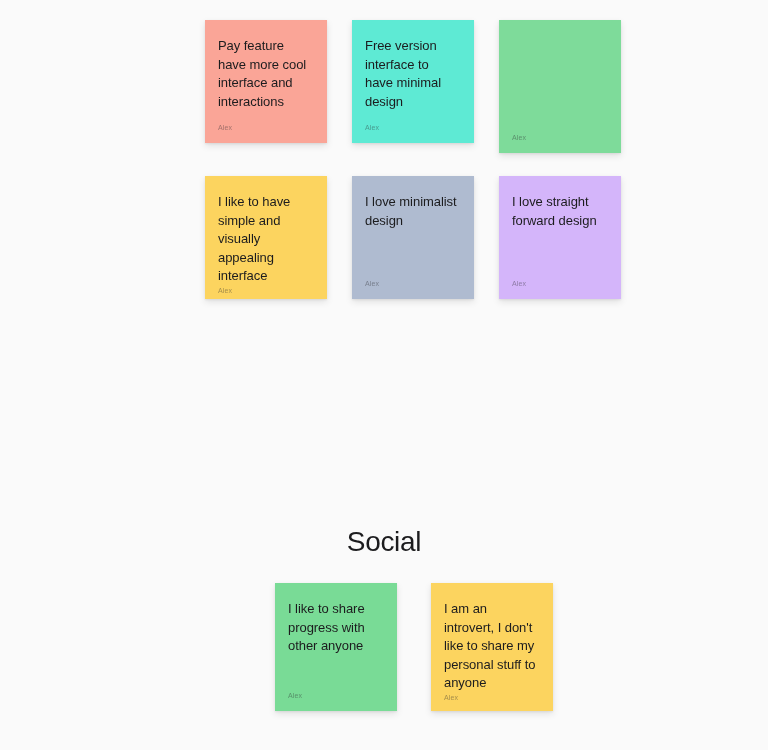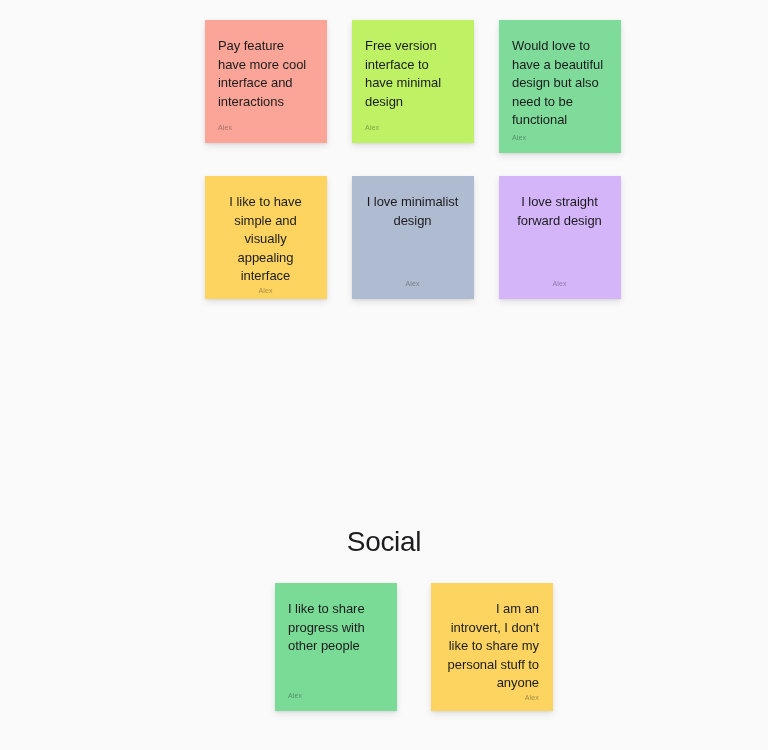--- a/index.html
+++ b/index.html
@@ -85,25 +85,25 @@
     padding-bottom: 1px;
   }
 
   
   .col-a { left: 205px; }
   .col-b { left: 352px; }
   .col-c { left: 499px; }
 
   
   .col-s1 { left: 275px; }
-  .col-s2 { left: 431px; text-align: right; }
+  .col-s2 { left: 431px; }
 
   
   .r1 { top: 0px; }
-  .r2 { top: 0px; text-align: center; }
+  .r2 { top: 0px; }
 
   
   .card.tall { height: 133px; }
 
   
   .card.social { width: 122px; height: 128px; }
 </style>
 </head>
 <body style="background-color: rgb(250, 250, 250);">
 
@@ -111,27 +111,26 @@
 
   <div class="section" id="section-preferences">
 
     <div class="card-row" id="row-1">
 
       <div class="card col-a r1" style="background-color: rgb(250, 165, 151);">
         <div class="card-text">Pay feature have more cool interface and interactions</div>
         <div class="card-author">Alex</div>
       </div>
 
-      <div class="card col-b r1" style="background-color: #bef264;">
+      <div class="card col-b r1" style="background-color: #5eead4;">
         <div class="card-text">Free version interface to have minimal design</div>
         <div class="card-author">Alex</div>
       </div>
 
       <div class="card col-c r1 tall" style="background-color: rgb(126, 219, 154);">
-        <div class="card-text">Would love to have a beautiful design but also need to be functional</div>
         <div class="card-author">Alex</div>
       </div>
 
     </div>
 
     <div class="card-row" id="row-2">
 
       <div class="card col-a r2" style="background-color: rgb(252, 212, 95);">
         <div class="card-text">I like to have simple and visually appealing interface</div>
         <div class="card-author">Alex</div>
@@ -150,21 +149,21 @@
     </div>
   </div>
 
   <div class="section" id="section-social">
 
     <h2 class="section-title">Social</h2>
 
     <div class="card-row" id="row-social">
 
       <div class="card social col-s1" style="background-color: rgb(121, 219, 150);">
-        <div class="card-text">I like to share progress with other people</div>
+        <div class="card-text">I like to share progress with other anyone</div>
         <div class="card-author">Alex</div>
       </div>
 
       <div class="card social col-s2" style="background-color: rgb(252, 212, 95);">
         <div class="card-text">I am an introvert, I don't like to share my personal stuff to anyone</div>
         <div class="card-author">Alex</div>
       </div>
 
     </div>
   </div>

